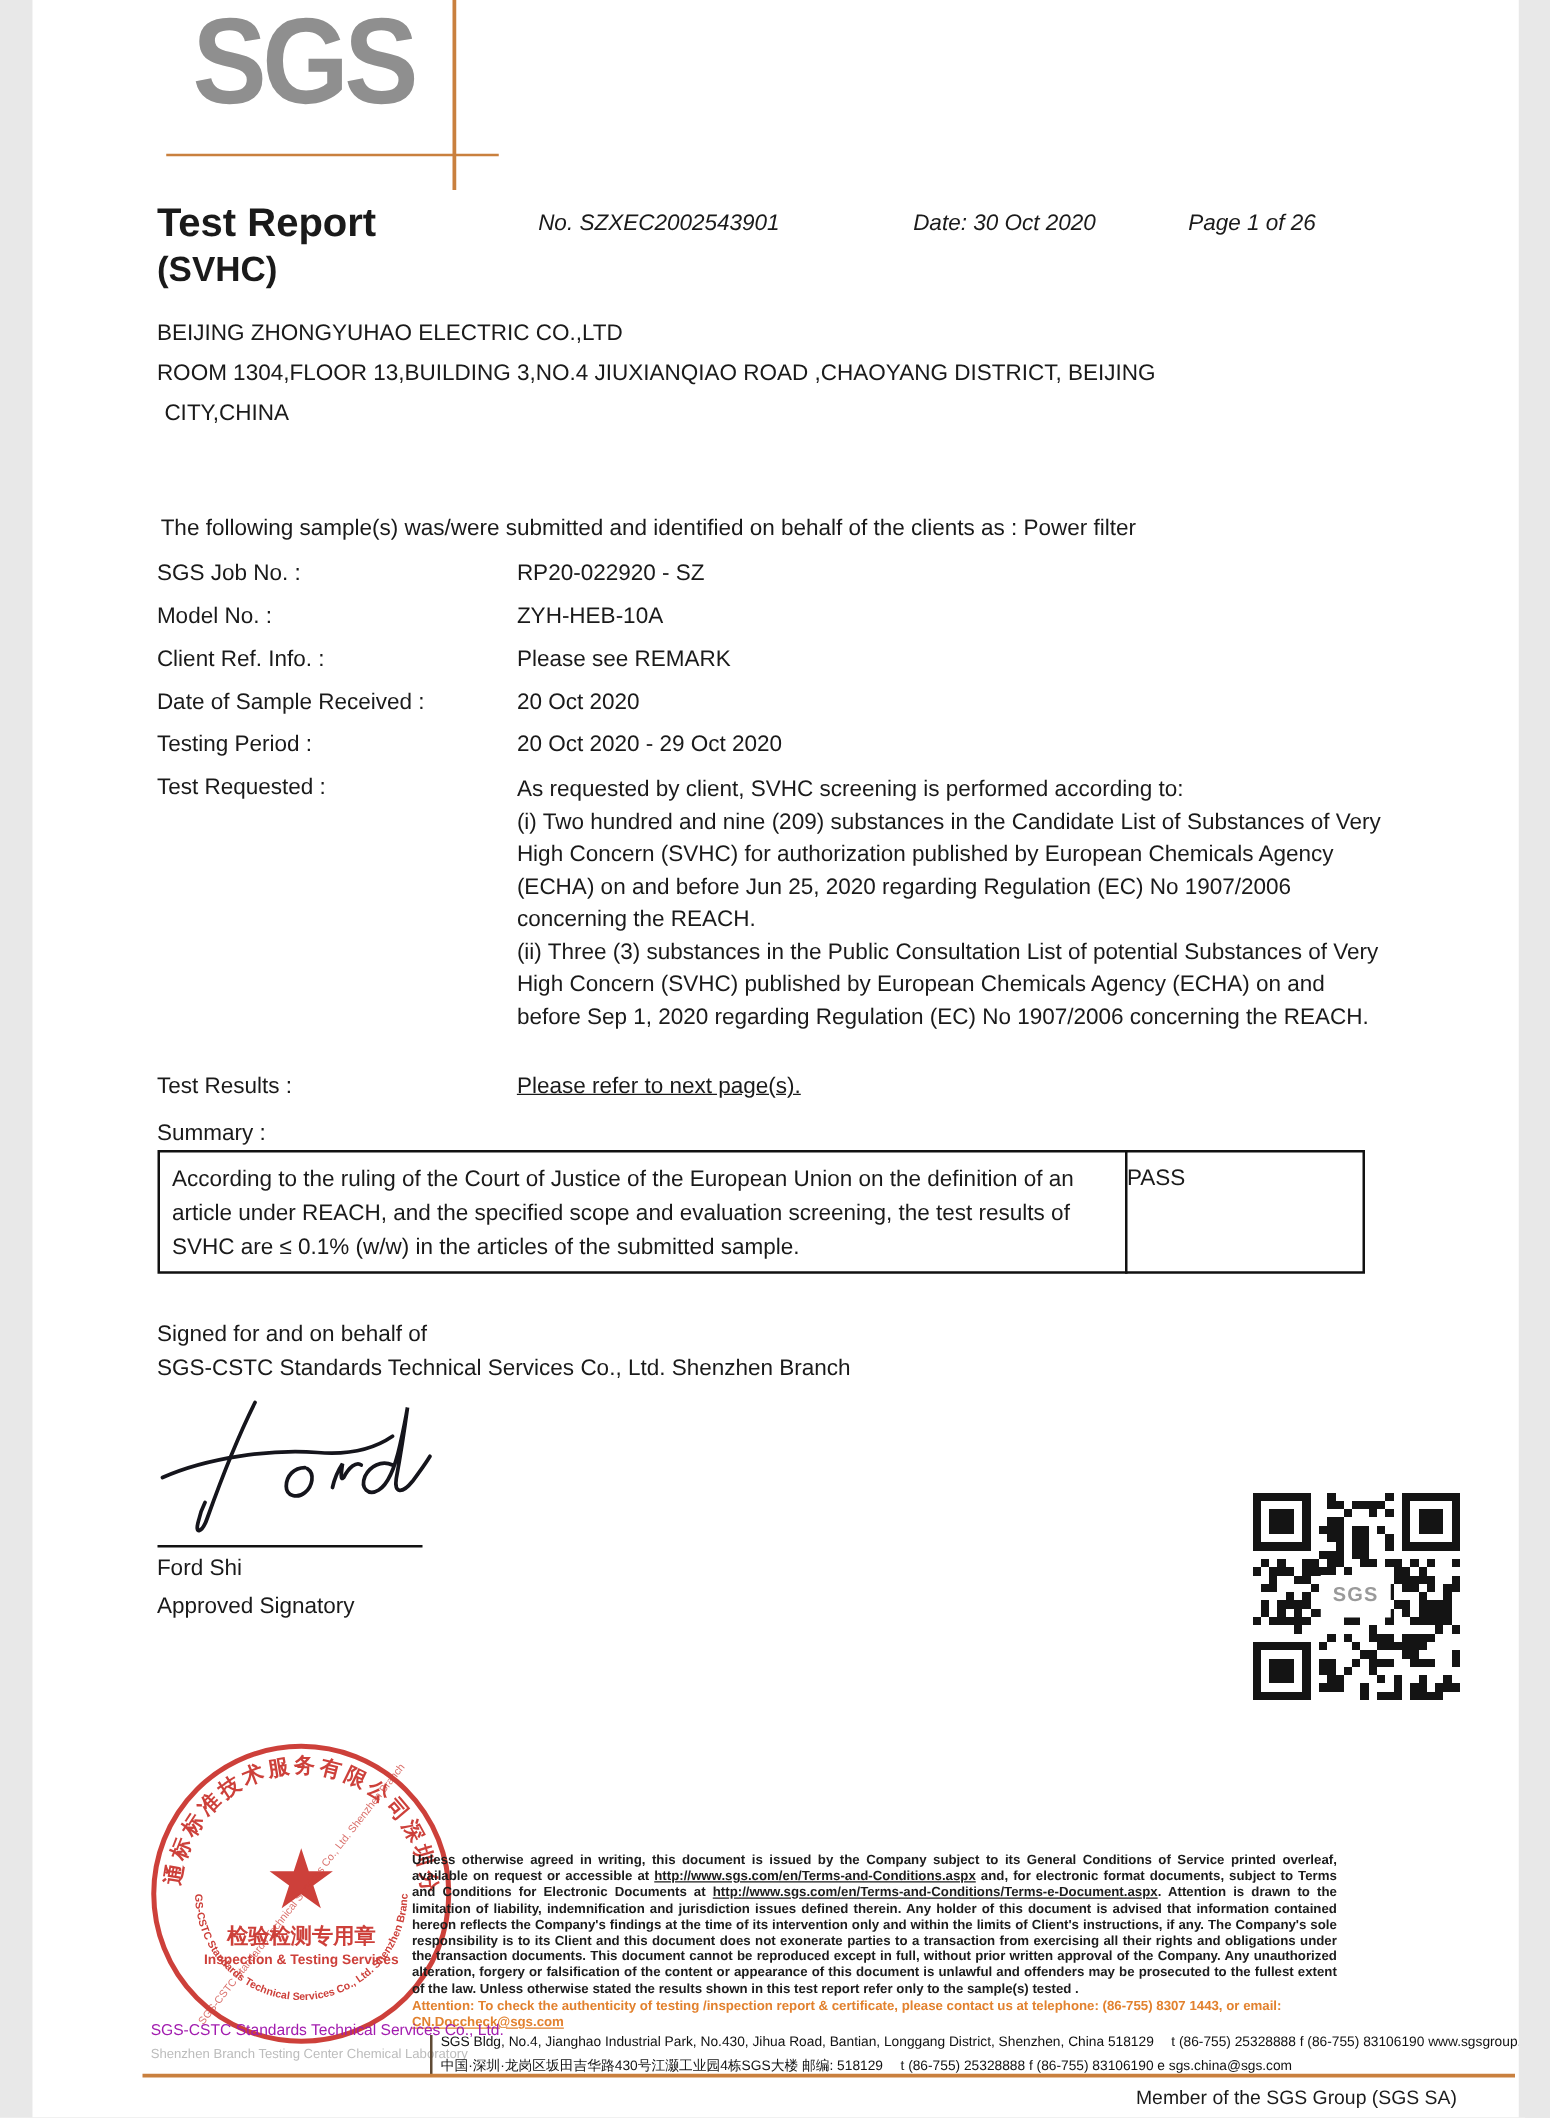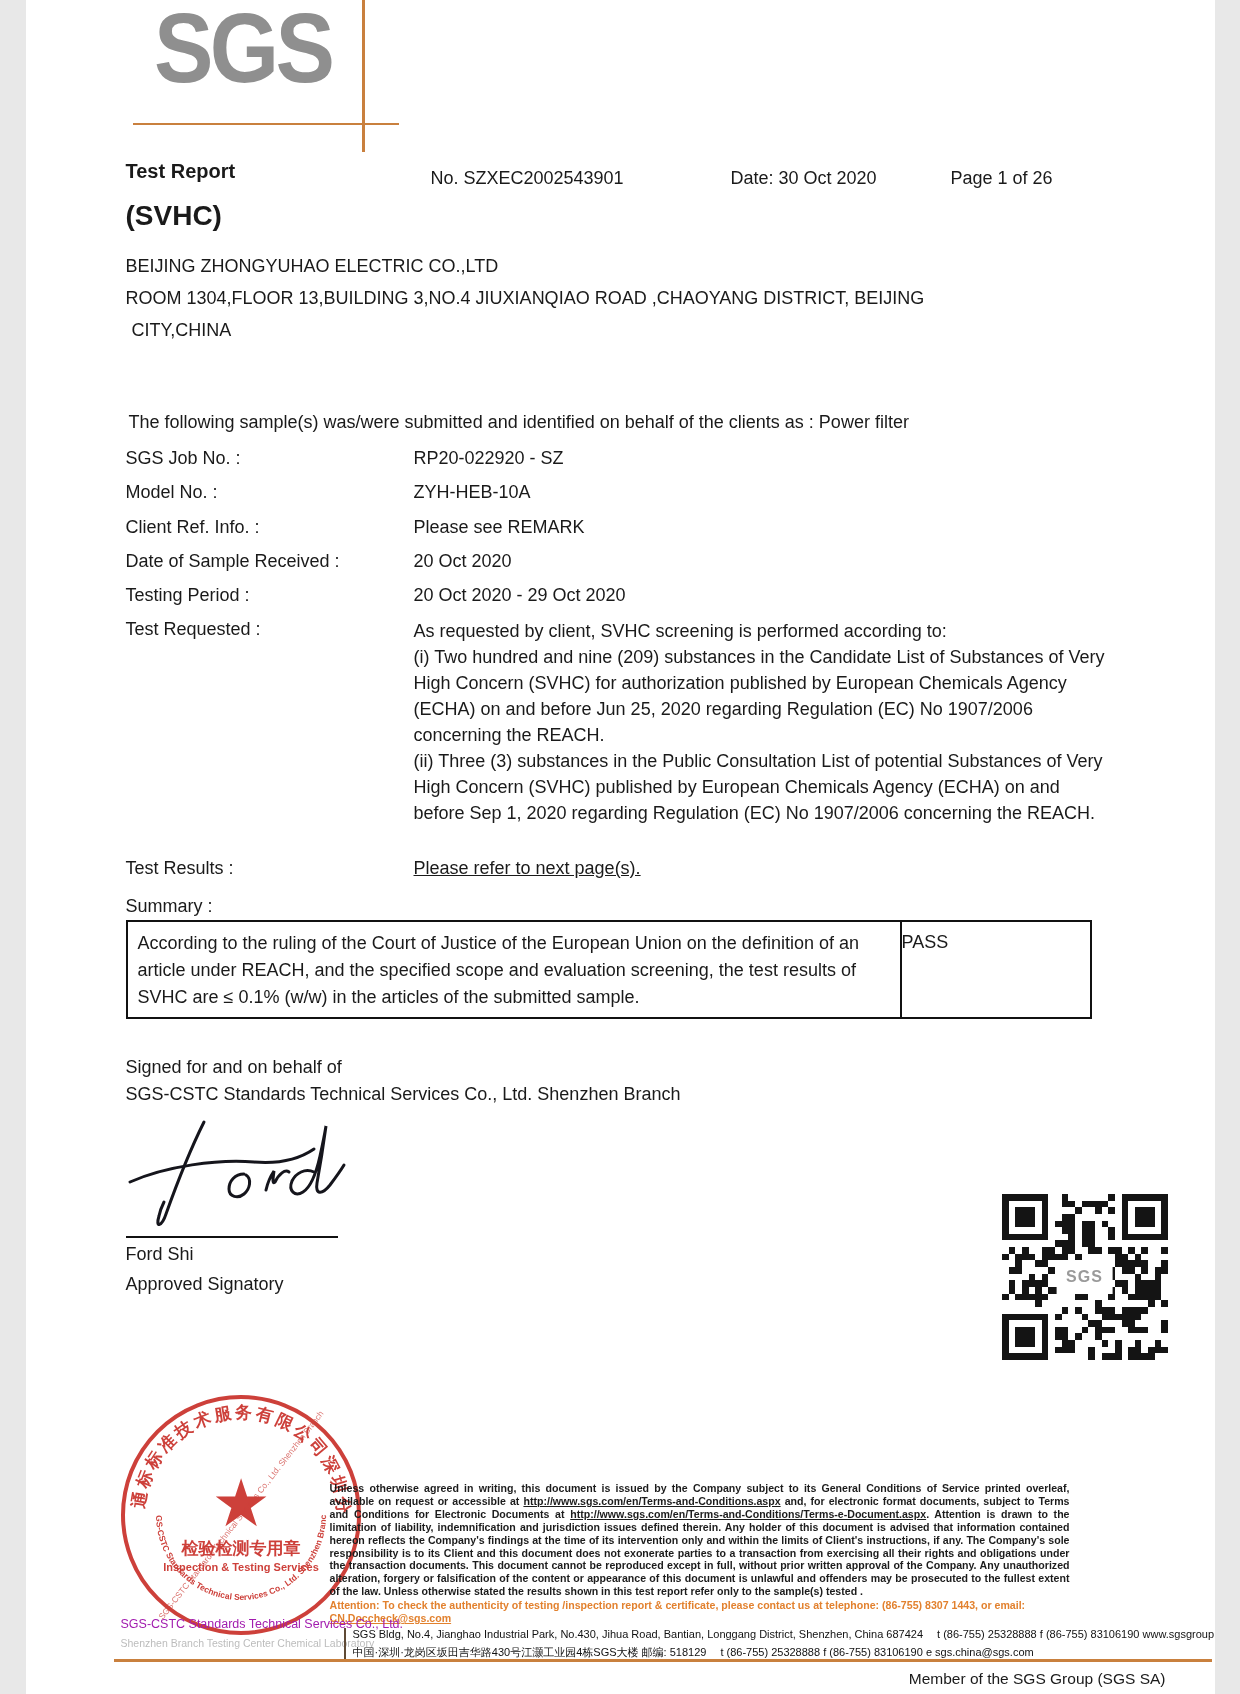--- a/index.html
+++ b/index.html
@@ -11,23 +11,23 @@
   .abs{position:absolute;}
   
   .logo-text{
     position:absolute;left:128px;top:0px;
     font-size:122px;font-weight:bold;color:#8f8f8f;letter-spacing:-5px;
     transform:scale(0.73,0.80);transform-origin:left top;line-height:1;
   }
   .logo-vline{position:absolute;left:336px;top:0;width:3px;height:152px;background:#c9803e;}
   .logo-hline{position:absolute;left:107px;top:123px;width:266px;height:2px;background:#c9803e;}
   
-  .title{position:absolute;left:100px;top:160px;font-size:20px;font-weight:bold;}
+  .title{position:absolute;left:100px;top:160px;font-size:32px;font-weight:bold;}
   .subtitle{position:absolute;left:100px;top:200px;font-size:28px;font-weight:bold;}
-  .hmeta{position:absolute;top:168px;font-size:18px;}
+  .hmeta{position:absolute;top:168px;font-size:18px;font-style:italic;}
   
   .client{position:absolute;left:100px;top:250px;font-size:18px;line-height:32px;}
   .intro{position:absolute;left:103px;top:412px;font-size:18px;}
   .flabel{position:absolute;left:100px;font-size:18px;}
   .fvalue{position:absolute;left:388px;font-size:18px;}
   .req-paras{position:absolute;left:388px;top:618px;width:698px;font-size:18px;line-height:26px;}
   .summary-label{position:absolute;left:100px;top:896px;font-size:18px;}
   .summary-box{position:absolute;left:100px;top:920px;width:962px;height:95px;border:2px solid #111;}
   .summary-divider{position:absolute;left:874px;top:920px;width:2px;height:99px;background:#111;}
   .summary-text{position:absolute;left:112px;top:930px;width:740px;font-size:18px;line-height:27px;}
@@ -349,21 +349,21 @@
     <span>Unless otherwise agreed in writing, this document is issued by the Company subject to its General Conditions of Service printed overleaf, available on request or accessible at </span><span class="u">http://www.sgs.com/en/Terms-and-Conditions.aspx</span><span> and, for electronic format documents, subject to Terms and Conditions for Electronic Documents at </span><span class="u">http://www.sgs.com/en/Terms-and-Conditions/Terms-e-Document.aspx</span><span>. Attention is drawn to the limitation of liability, indemnification and jurisdiction issues defined therein. Any holder of this document is advised that information contained hereon reflects the Company's findings at the time of its intervention only and within the limits of Client's instructions, if any. The Company's sole responsibility is to its Client and this document does not exonerate parties to a transaction from exercising all their rights and obligations under the transaction documents. This document cannot be reproduced except in full, without prior written approval of the Company. Any unauthorized alteration, forgery or falsification of the content or appearance of this document is unlawful and offenders may be prosecuted to the fullest extent of the law. Unless otherwise stated the results shown in this test report refer only to the sample(s) tested .</span>
     <div class="attention">
       <span>Attention: To check the authenticity of testing /inspection report &amp; certificate, please contact us at telephone: (86-755) 8307 1443, or email: </span><span class="u">CN.Doccheck@sgs.com</span>
     </div>
   </div>
 
   <div class="branch-co">SGS-CSTC Standards Technical Services Co., Ltd.</div>
   <div class="branch-lab">Shenzhen Branch Testing Center Chemical Laboratory</div>
   <div class="addr-divider"></div>
   <div class="addr" style="top:1628px;">
-    <span>SGS Bldg, No.4, Jianghao Industrial Park, No.430, Jihua Road, Bantian, Longgang District, Shenzhen, China  687424</span><span>t (86-755) 25328888    f (86-755) 83106190    www.sgsgroup.com.cn</span>
+    <span>SGS Bldg, No.4, Jianghao Industrial Park, No.430, Jihua Road, Bantian, Longgang District, Shenzhen, China  518129</span><span>t (86-755) 25328888    f (86-755) 83106190    www.sgsgroup.com.cn</span>
   </div>
   <div class="addr" style="top:1645px;">
     <span>中国·深圳·龙岗区坂田吉华路430号江灏工业园4栋SGS大楼    邮编: 518129</span><span>t (86-755) 25328888    f (86-755) 83106190    e  sgs.china@sgs.com</span>
   </div>
   <div class="footer-rule"></div>
   <div class="member">Member of the SGS Group (SGS SA)</div>
 
 </div>
 
 </body></html>

